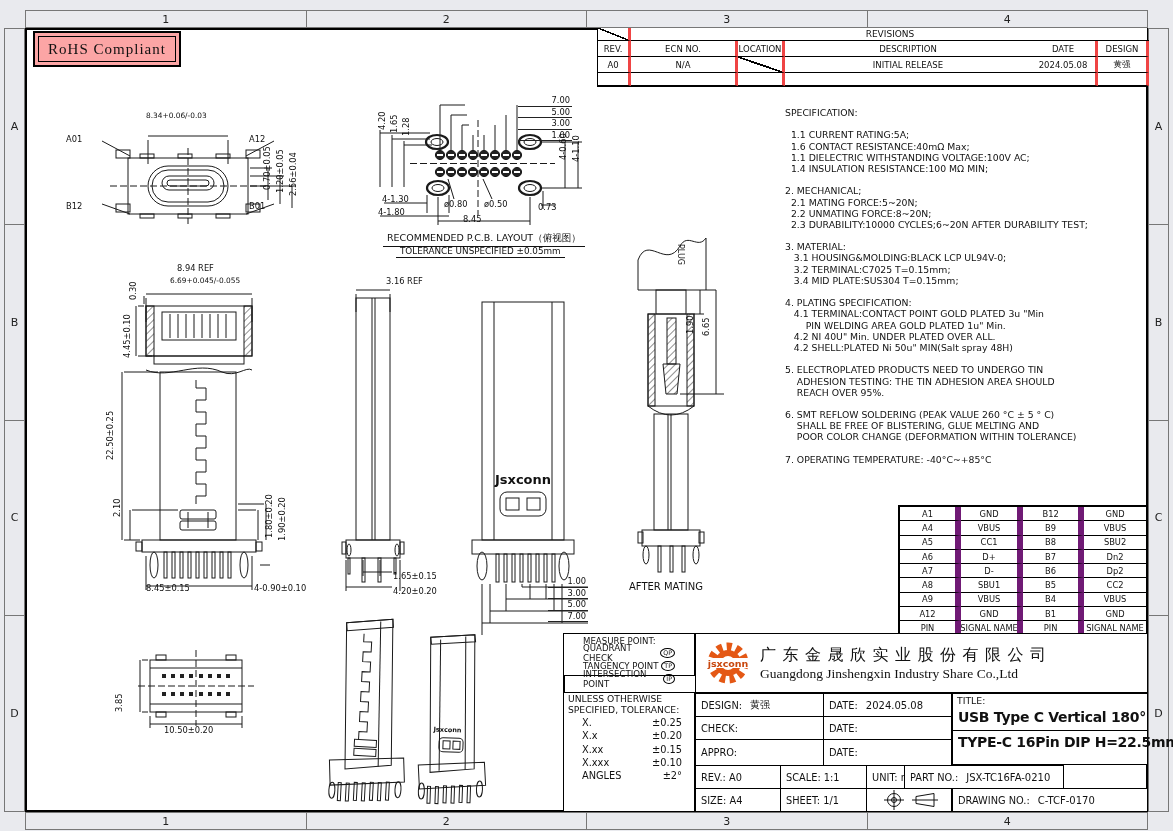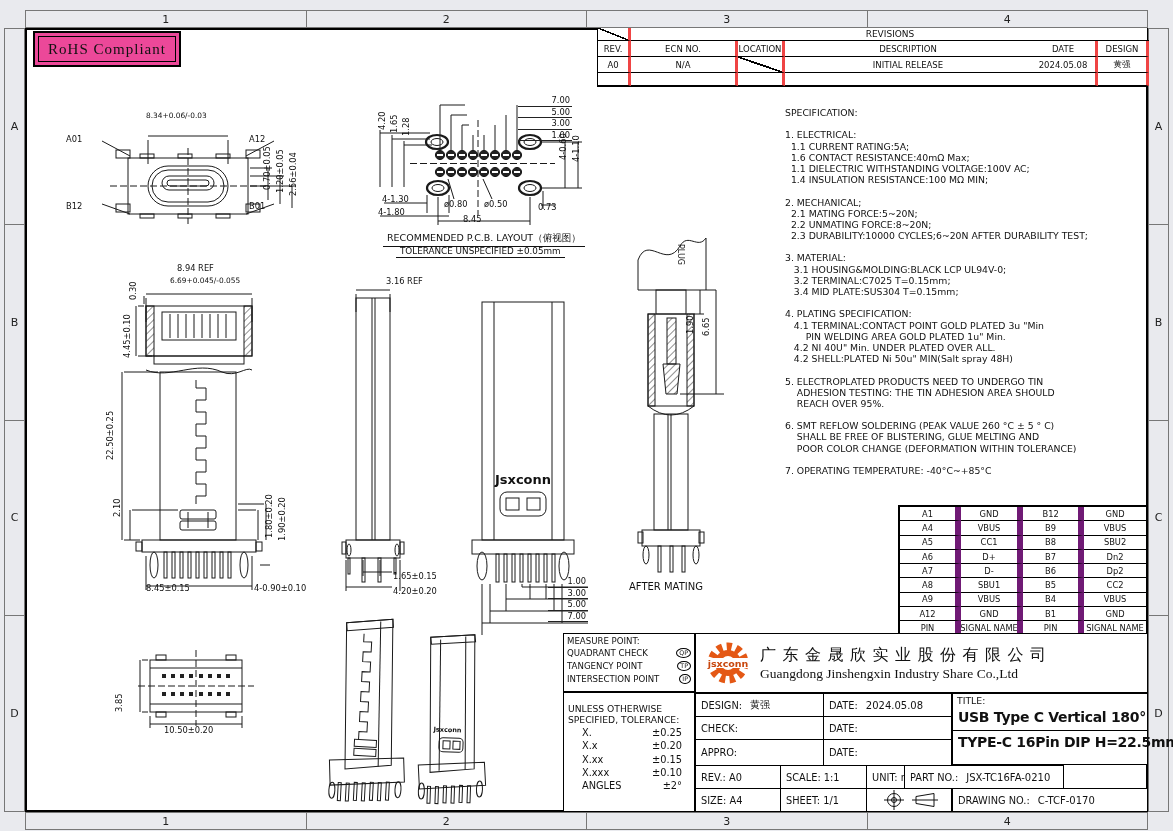--- a/index.html
+++ b/index.html
@@ -12,21 +12,21 @@
   .zstrip.h{left:25px;width:1123px;height:18px}
   .zstrip.h.top{top:10px}
   .zstrip.h.bot{top:812px}
   .zstrip.v{flex-direction:column;top:28px;width:21px;height:784px}
   .zstrip.v.left{left:4px}
   .zstrip.v.right{left:1148px}
   .zcell{flex:1;display:flex;align-items:center;justify-content:center;border:1px solid #777;background:#e9eaee}
   .zstrip .zcell + .zcell{border-left:none}
   .zstrip.v .zcell + .zcell{border-left:1px solid #777;border-top:none}
   
-  .rohs{left:33px;top:31px;width:148px;height:36px;border:2px solid #000;padding:3px;background:#ec4899}
+  .rohs{left:33px;top:31px;width:148px;height:36px;border:2px solid #000;padding:3px;background:#fca5a5}
   .rohs-in{width:100%;height:100%;border:1px solid #000;display:flex;align-items:center;justify-content:center;
            font-family:"Liberation Serif",serif;font-size:15px;letter-spacing:1px}
   
   .rev-table{left:597px;top:28px;width:551px;display:grid;grid-template-columns:33px 107px 47px 246px 67px 51px;
              grid-template-rows:13px 16px 16px 13px;border:1px solid #000;border-top:none;background:#fff;font-size:8.5px}
   .rev-table>div{border-right:3px solid #ef4444;border-bottom:1px solid #000;display:flex;align-items:center;justify-content:center;overflow:hidden;white-space:nowrap}
   .rev-table>div:nth-child(6n){border-right:none}
   .diag{background:linear-gradient(to top right,transparent 47%,#000 47%,#000 53%,transparent 53%)}
   .rev-title{grid-column:2/7;border-right:none!important;font-size:9px}
   
@@ -39,24 +39,24 @@
   .ptc:nth-child(1){width:62px}.ptc:nth-child(2){width:63px}.ptc:nth-child(3){width:62px}.ptc:nth-child(4){width:63px;border-right:none}
   
   .dim{position:absolute;font-size:8.3px;white-space:nowrap;color:#111}
   .vdim{transform:rotate(-90deg);transform-origin:0 0}
   .dim.small{font-size:7.4px}
   .dimline-row{border-bottom:1px solid #222;text-align:right;padding-right:2px;height:11.5px;font-size:8.3px}
   .cap{position:absolute;font-size:9.5px;white-space:nowrap;border-bottom:1px solid #111;padding:0 4px 1px 4px}
   
   .tbox{border:1px solid #000;background:#fff}
   .tb-outer{left:563px;top:633px;width:585px;height:179px;border:2px solid #000;background:#fff}
-  .mp{left:563px;top:633px;width:132px;height:59px;font-size:8.6px;padding:2px 3px}
+  .mp{left:563px;top:633px;width:132px;height:43px;font-size:8.6px;padding:2px 19px}
   .mp-row{display:flex;justify-content:space-between;align-items:center;height:13px}
   .oval{border:1px solid #000;border-radius:50%;font-size:6.3px;padding:0 2px;line-height:8px}
-  .tol{left:563px;top:692px;width:132px;height:120px;font-size:9.2px;padding:10px 4px}
+  .tol{left:563px;top:692px;width:132px;height:120px;font-size:9.2px;padding:0 4px}
   .tol-row{display:flex;justify-content:space-between;padding:2.2px 8px 0 14px;font-size:9.8px}
   .company{left:695px;top:633px;width:453px;height:60px;display:flex;align-items:center}
   .cn-name{font-size:16px;letter-spacing:6.5px;white-space:nowrap;font-weight:500}
   .en-name{font-family:"Liberation Serif",serif;font-size:13.5px;white-space:nowrap}
   .fld{display:flex;align-items:center;padding-left:5px;font-size:9.8px;border:1px solid #000;background:#fff;white-space:nowrap;overflow:hidden}
   .fld .val{margin-left:8px;font-size:10px}
   .ttl-area{left:952px;top:693px;width:196px;height:72px;border:1px solid #000;background:#fff}
   .ttl-lbl{font-size:9.3px;padding:1px 0 0 4px}
   .ttl-line{font-size:14px;font-weight:600;padding:3px 0 2px 5px;white-space:nowrap;letter-spacing:-0.3px}
   .ttl-line.first{border-bottom:1px solid #000;padding-bottom:5px}
@@ -119,21 +119,20 @@
       <div></div>
       <div></div>
     <div></div>
       <div></div>
       <div></div>
   </div>
 
   <div class="abs spec">
       <div class="spec-line">SPECIFICATION:</div>
       <div class="spec-line"></div>
-      <div class="spec-line">1. ELECTRICAL:</div>
       <div class="spec-line">  1.1 CURRENT RATING:5A;</div>
       <div class="spec-line">  1.6 CONTACT RESISTANCE:40mΩ Max;</div>
       <div class="spec-line">  1.1 DIELECTRIC WITHSTANDING VOLTAGE:100V AC;</div>
       <div class="spec-line">  1.4 INSULATION RESISTANCE:100 MΩ MIN;</div>
       <div class="spec-line"></div>
       <div class="spec-line">2. MECHANICAL;</div>
       <div class="spec-line">  2.1 MATING FORCE:5~20N;</div>
       <div class="spec-line">  2.2 UNMATING FORCE:8~20N;</div>
       <div class="spec-line">  2.3 DURABILITY:10000 CYCLES;6~20N AFTER DURABILITY TEST;</div>
       <div class="spec-line"></div>

